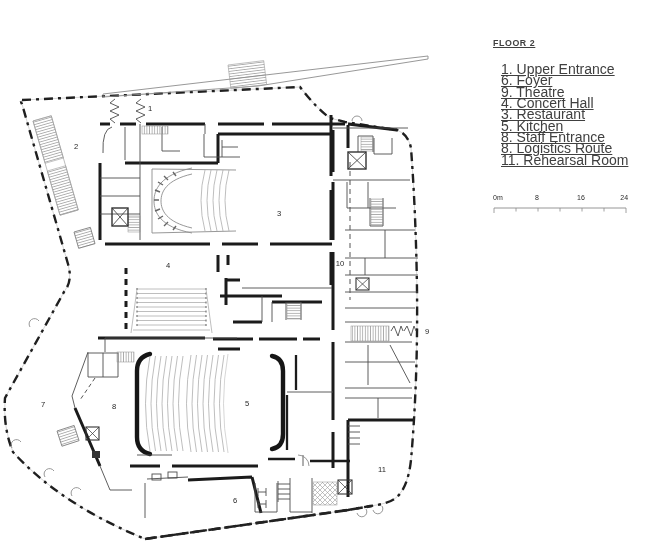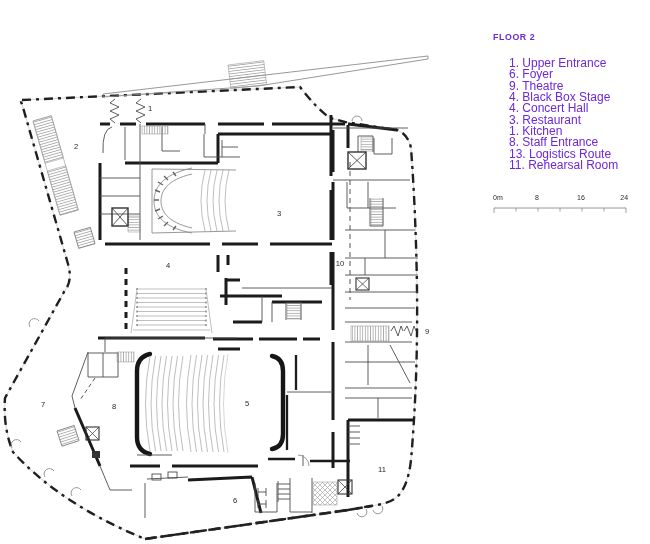--- a/index.html
+++ b/index.html
@@ -9,23 +9,23 @@
   
   .w3 {stroke:#1b1b1b;stroke-width:3;fill:none;stroke-linecap:butt;}
   .w25{stroke:#1b1b1b;stroke-width:2.3;fill:none;}
   .w45{stroke:#161616;stroke-width:4.4;fill:none;stroke-linecap:round;}
   .t  {stroke:#4c4c4c;stroke-width:0.9;fill:none;}
   .g  {stroke:#8c8c8c;stroke-width:0.9;fill:none;}
   .ga {stroke:#a8a8a8;stroke-width:0.75;fill:none;}
   .gl {stroke:#c4c4c4;stroke-width:0.7;fill:none;}
   .rl {font-size:7.6px;fill:#1f1f1f;}
   
-  .panel{position:absolute;left:493px;top:32px;width:150px;color:#6d28d9;}
+  .panel{position:absolute;left:493px;top:38px;width:150px;color:#404040;text-decoration:underline;}
   .panel-title{font-size:8.8px;font-weight:600;letter-spacing:0.6px;margin:0 0 16px 0;}
-  .legend{list-style:none;margin:16px;padding:0;font-size:12px;line-height:11.35px;}
+  .legend{list-style:none;margin:8px;padding:0;font-size:14px;line-height:11.35px;}
   .scalebar{position:absolute;left:493px;top:194px;width:140px;height:22px;}
   .sb-labels{position:relative;height:10px;font-size:7px;color:#2a2a2a;}
   .sb-labels span{position:absolute;top:0;}
   .sb-l0{left:0;}
   .sb-l1{left:44px;transform:translateX(-50%);}
   .sb-l2{left:88px;transform:translateX(-50%);}
   .sb-l3{left:132px;transform:translateX(-60%);}
 </style>
 </head>
 <body>
@@ -224,26 +224,25 @@
       <text class="rl" x="382" y="472">11</text>
     </g>
   </svg>
 
   <div class="panel">
     <div class="panel-title">FLOOR 2</div>
     <ul class="legend">
       <li>1. Upper Entrance</li>
       <li>6. Foyer</li>
       <li>9. Theatre</li>
-      <li>4. Black Box Stage</li>
       <li>4. Concert Hall</li>
       <li>3. Restaurant</li>
-      <li>1. Kitchen</li>
+      <li>5. Kitchen</li>
       <li>8. Staff Entrance</li>
-      <li>13. Logistics Route</li>
+      <li>8. Logistics Route</li>
       <li>11. Rehearsal Room</li>
     </ul>
   </div>
 
   <div class="scalebar">
     <div class="sb-labels">
       <span class="sb-l0">0m</span>
       <span class="sb-l1">8</span>
       <span class="sb-l2">16</span>
       <span class="sb-l3">24</span>

